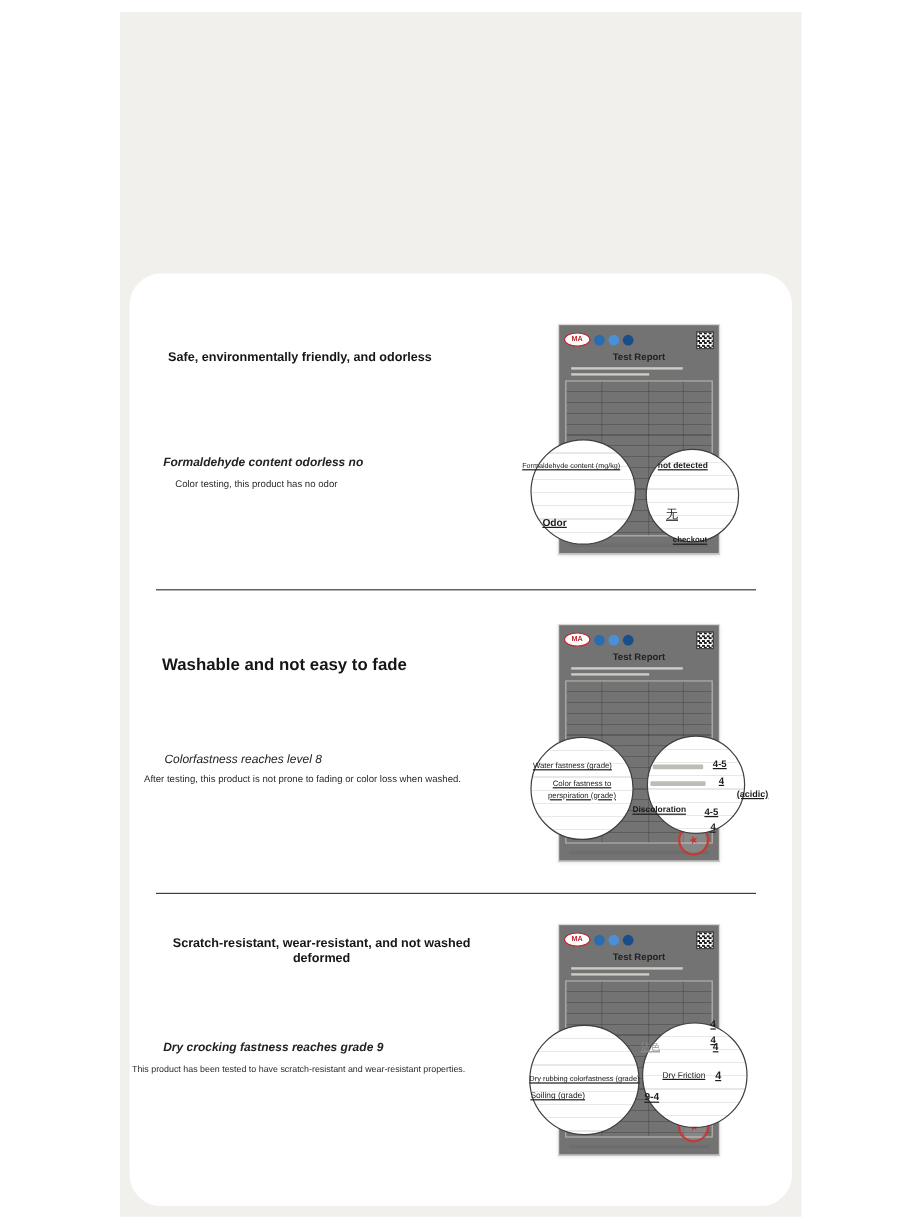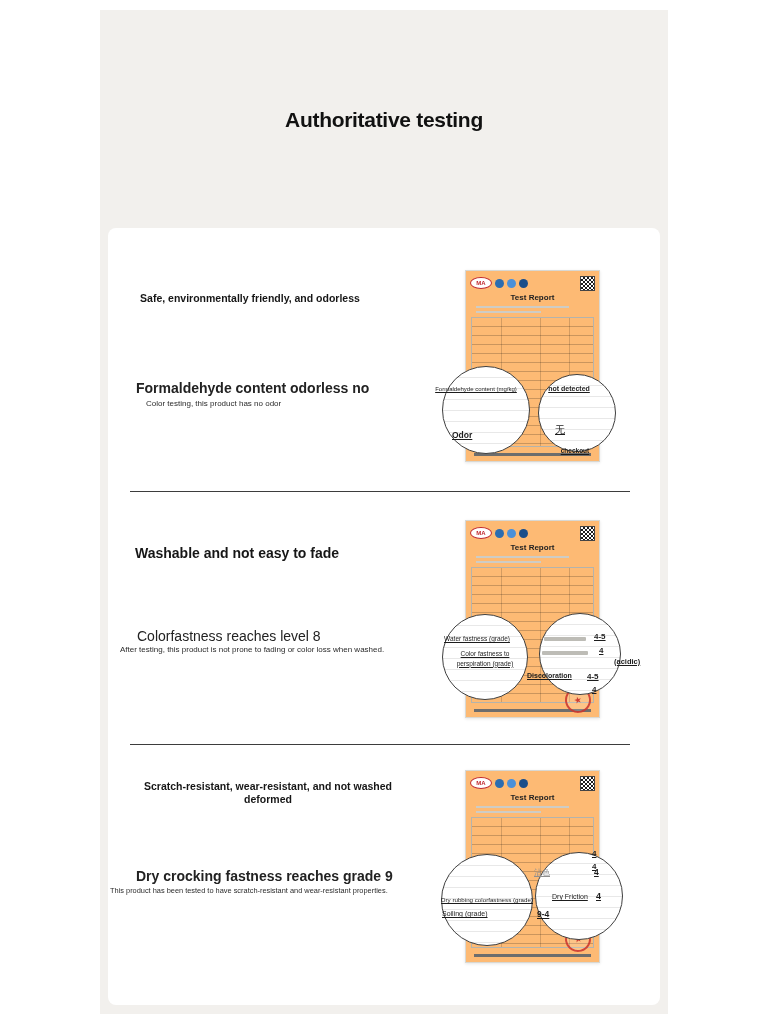--- a/index.html
+++ b/index.html
@@ -7,32 +7,32 @@
   .viewport { position:relative; width:768px; height:1024px; margin:0 auto; background:#fff; overflow:hidden; }
 
   .stage { position:absolute; left:100px; top:10px; width:568px; height:1004px; background:#f2f0ed; }
 
   .page-title { position:absolute; top:98px; left:0; width:100%; text-align:center;
                 font-size:21px; font-weight:bold; letter-spacing:-0.3px; color:#111; }
   .page-subtitle { position:absolute; top:146px; left:0; width:100%; text-align:center;
                    font-size:9.5px; color:#333; }
 
   .card { position:absolute; top:218px; left:8px; width:552px; height:777px;
-          background:#ffffff; border-radius:8px; }
+          background:#ffffff; border-radius:26px; }
 
   .divider { position:absolute; left:22px; width:500px; height:1px; background:#3d3d3d; }
 
   
   .h-center { position:absolute; text-align:center; font-weight:bold; color:#161616; line-height:1.25; }
   .h-left   { position:absolute; font-weight:bold; color:#161616; }
-  .pt { position:absolute; font-size:14px; font-weight:bold; color:#222; white-space:nowrap; }
+  .pt { position:absolute; font-size:10px; font-weight:bold; color:#222; white-space:nowrap;font-style:italic; }
   .ds { position:absolute; font-size:8px; color:#2b2b2b; white-space:nowrap; }
 
   
-  .report { position:absolute; width:135px; background:#fdba74; border:1px solid #d9d8d2;
+  .report { position:absolute; width:135px; background:#737373; border:1px solid #d9d8d2;
             box-shadow:0 1px 3px rgba(0,0,0,.10); z-index:1; }
   .r-logos { position:absolute; top:4px; left:4px; right:4px; height:16px;
              display:flex; align-items:center; gap:3px; }
   .ma { width:22px; height:12px; border:1px solid #c0272d; border-radius:50%;
         color:#c0272d; font-size:6px; font-weight:bold; display:flex;
         align-items:center; justify-content:center; background:#fff; }
   .bdot { width:9px; height:9px; border-radius:50%; background:#2b6cb0; }
   .bdot.light { background:#4a90d9; }
   .bdot.dark  { background:#1a4e8a; }
   .qr { margin-left:auto; width:15px; height:15px;
@@ -65,21 +65,20 @@
   .ct.wrap { white-space:normal; }
   .ct.gray { color:#8f8f8f; }
   .graybar { position:absolute; height:4px; background:#bdbcb6; border-radius:1px; z-index:6; }
 </style>
 </head>
 <body>
 
 <div class="viewport">
   <div class="stage">
 
-    <h1 class="page-title">Authoritative testing</h1>
 
     <div class="card">
 
       <div class="sec">
         <h2 class="h-center" style="left:2px;top:64px;width:280px;font-size:10.5px">Safe, environmentally friendly, and odorless</h2>
         <p class="pt" style="left:28px;top:152px">Formaldehyde content odorless no</p>
         <p class="ds" style="left:38px;top:171px">Color testing, this product has no odor</p>
 
         <div class="report" style="left:357px;top:42px;height:192px">
           <div class="r-logos">

